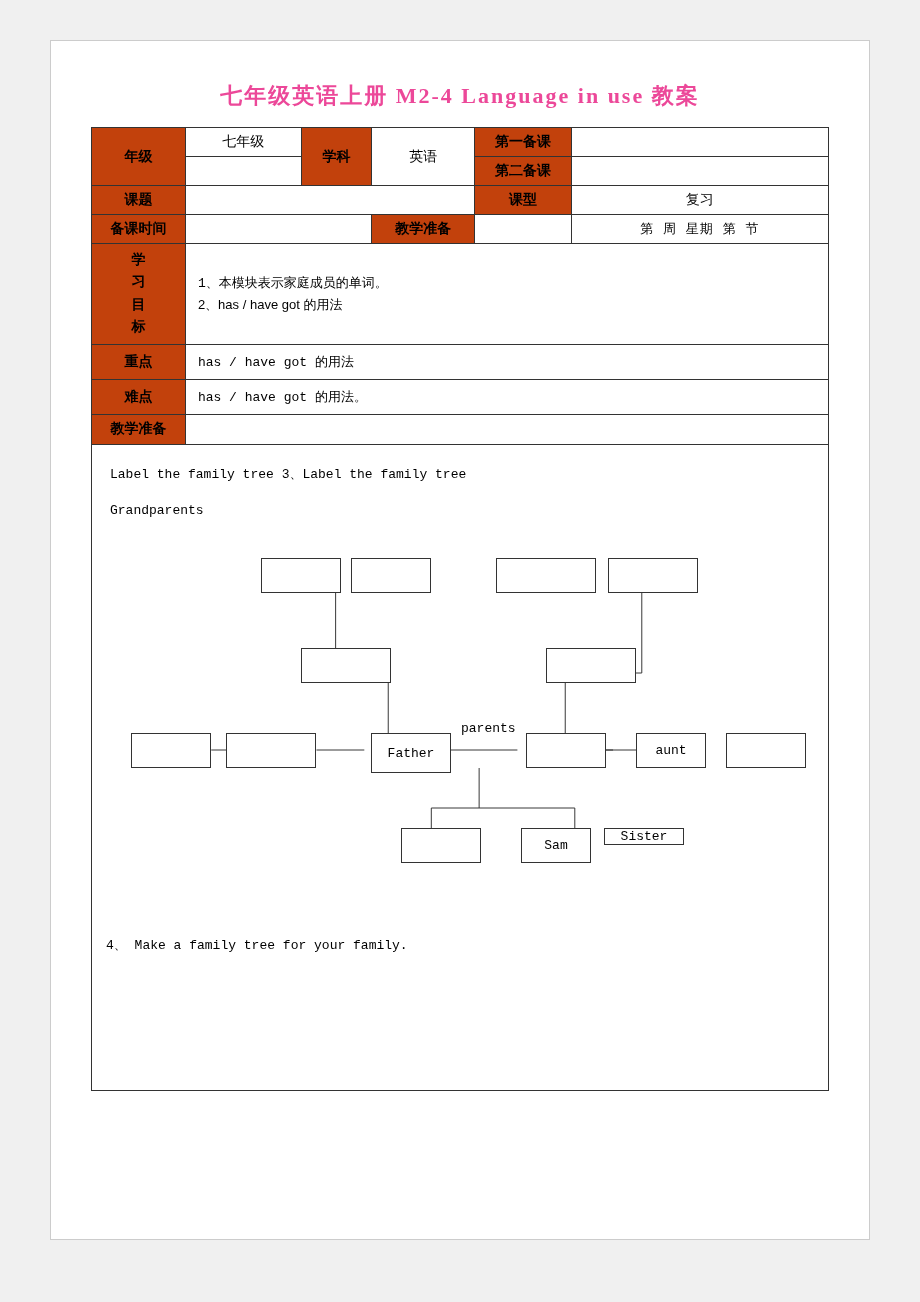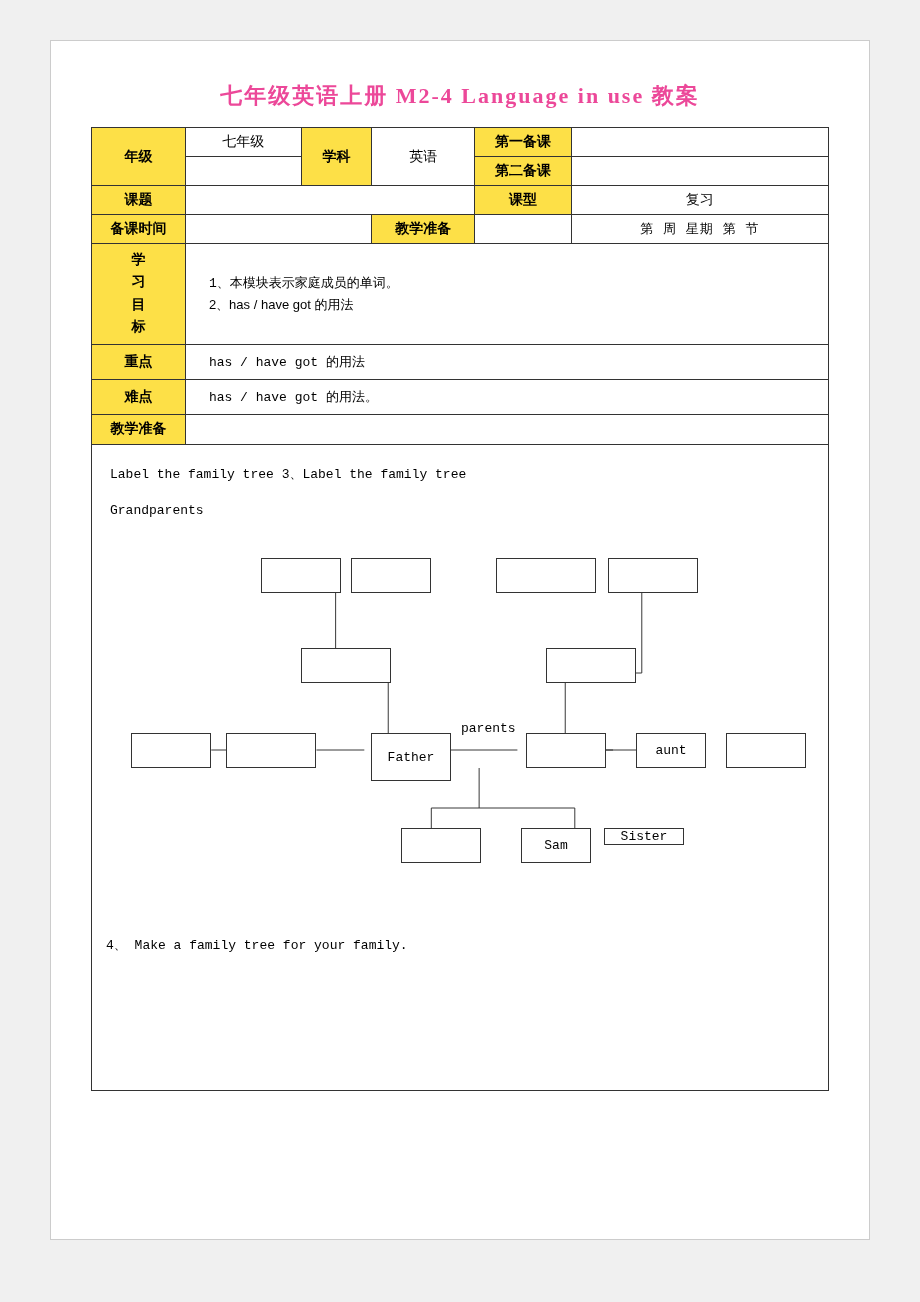--- a/index.html
+++ b/index.html
@@ -32,28 +32,28 @@
       margin-bottom: 0;
     }
     .info-table td {
       border: 1px solid #333;
       padding: 5px 8px;
       vertical-align: middle;
       text-align: center;
       margin-left: 21px;
     }
     .info-table td.label {
-      background: #fde047;
+      background: #c2410c;
       font-weight: bold;
       white-space: nowrap;
       width: 70px;
     }
     .info-table td.content-left {
       text-align: left;
-      padding: 8px 23px;
+      padding: 8px 12px;
     }
     .writing-area {
       font-size: 13px;
       font-family: "Courier New", monospace;
       line-height: 1.6;
       padding: 8px 4px;
     }
     
     .family-tree-container {
       position: relative;
@@ -207,21 +207,21 @@
       <div class="tree-box" style="left:155px;top:20px;width:80px;height:35px;"></div>
       <div class="tree-box" style="left:245px;top:20px;width:80px;height:35px;"></div>
       <div class="tree-box" style="left:390px;top:20px;width:100px;height:35px;"></div>
       <div class="tree-box" style="left:502px;top:20px;width:90px;height:35px;"></div>
 
       <div class="tree-box" style="left:195px;top:110px;width:90px;height:35px;"></div>
       <div class="tree-box" style="left:440px;top:110px;width:90px;height:35px;"></div>
 
       <div class="tree-box" style="left:25px;top:195px;width:80px;height:35px;"></div>
       <div class="tree-box" style="left:120px;top:195px;width:90px;height:35px;"></div>
-      <div class="tree-box" style="left:265px;top:195px;width:80px;height:48px;">
+      <div class="tree-box" style="left:265px;top:195px;width:80px;height:40px;">
         <span>Father</span>
       </div>
 
       <div style="position:absolute;left:355px;top:183px;font-size:13px;font-family:'Courier New',monospace;">parents</div>
       <div class="tree-box" style="left:420px;top:195px;width:80px;height:35px;"></div>
 
       <div class="tree-box" style="left:530px;top:195px;width:70px;height:35px;">
         <span>aunt</span>
       </div>
       <div class="tree-box" style="left:620px;top:195px;width:80px;height:35px;"></div>

